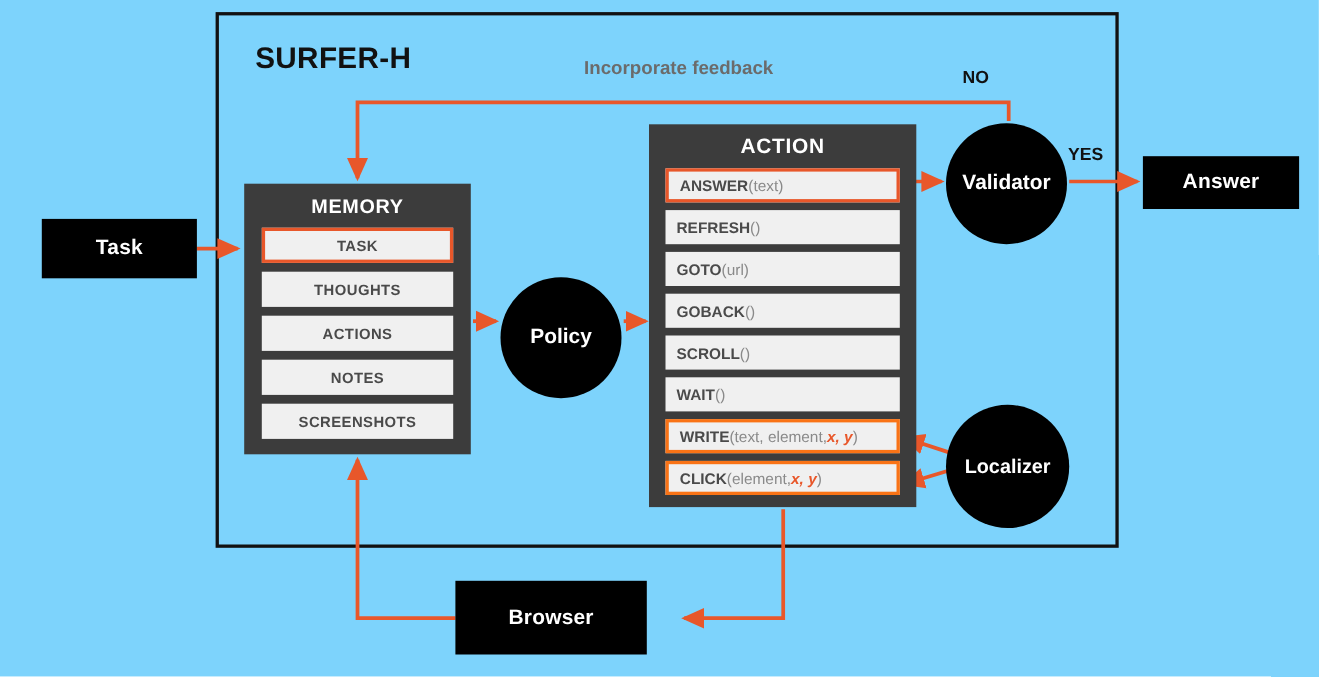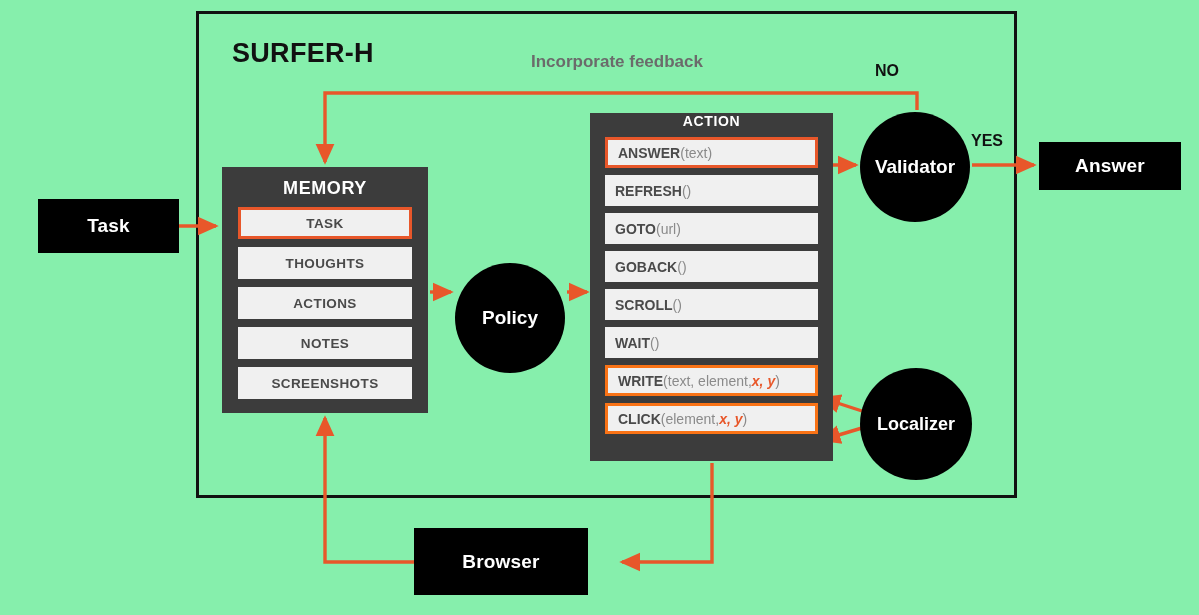--- a/index.html
+++ b/index.html
@@ -7,21 +7,21 @@
     padding: 0;
     background: #ffffff;
   }
   body {
     font-family: "Liberation Sans", sans-serif;
   }
   #stage {
     position: relative;
     width: 1199px;
     height: 615px;
-    background: #86efac;
+    background: #7dd3fc;
     overflow: hidden;
   }
   .abs { position: absolute; }
 
   
   #outer-frame {
     left: 196px; top: 11px;
     width: 821px; height: 487px;
     border: 3px solid #111111;
     box-sizing: border-box;
@@ -115,21 +115,22 @@
   #memory-items .panel-item.highlight {
     border: 3px solid #e8572a;
   }
 
   
   #action-panel {
     left: 590px; top: 113px;
     width: 243px; height: 348px;
   }
   #action-title {
-    font-size: 14px;
+    margin-top: 10px;
+    font-size: 19px;
   }
   #action-items {
     margin: 8px 15px 0 15px;
   }
   #action-items .panel-item {
     height: 31px;
     margin-bottom: 7px;
     padding-left: 10px;
     font-size: 14px;
   }
@@ -147,21 +148,21 @@
   .circle {
     background: #000000;
     border-radius: 50%;
     color: #ffffff;
     display: flex;
     align-items: center;
     justify-content: center;
     font-weight: bold;
     font-size: 19px;
   }
-  #policy-circle    { left: 455px; top: 263px; width: 110px; height: 110px; }
+  #policy-circle    { left: 455px; top: 252px; width: 110px; height: 110px; }
   #validator-circle { left: 860px; top: 112px; width: 110px; height: 110px; }
   #localizer-circle { left: 860px; top: 368px; width: 112px; height: 112px; font-size: 18px; }
 
   
   #arrow-layer {
     left: 0; top: 0;
     width: 1199px; height: 615px;
     pointer-events: none;
   }
 </style>

